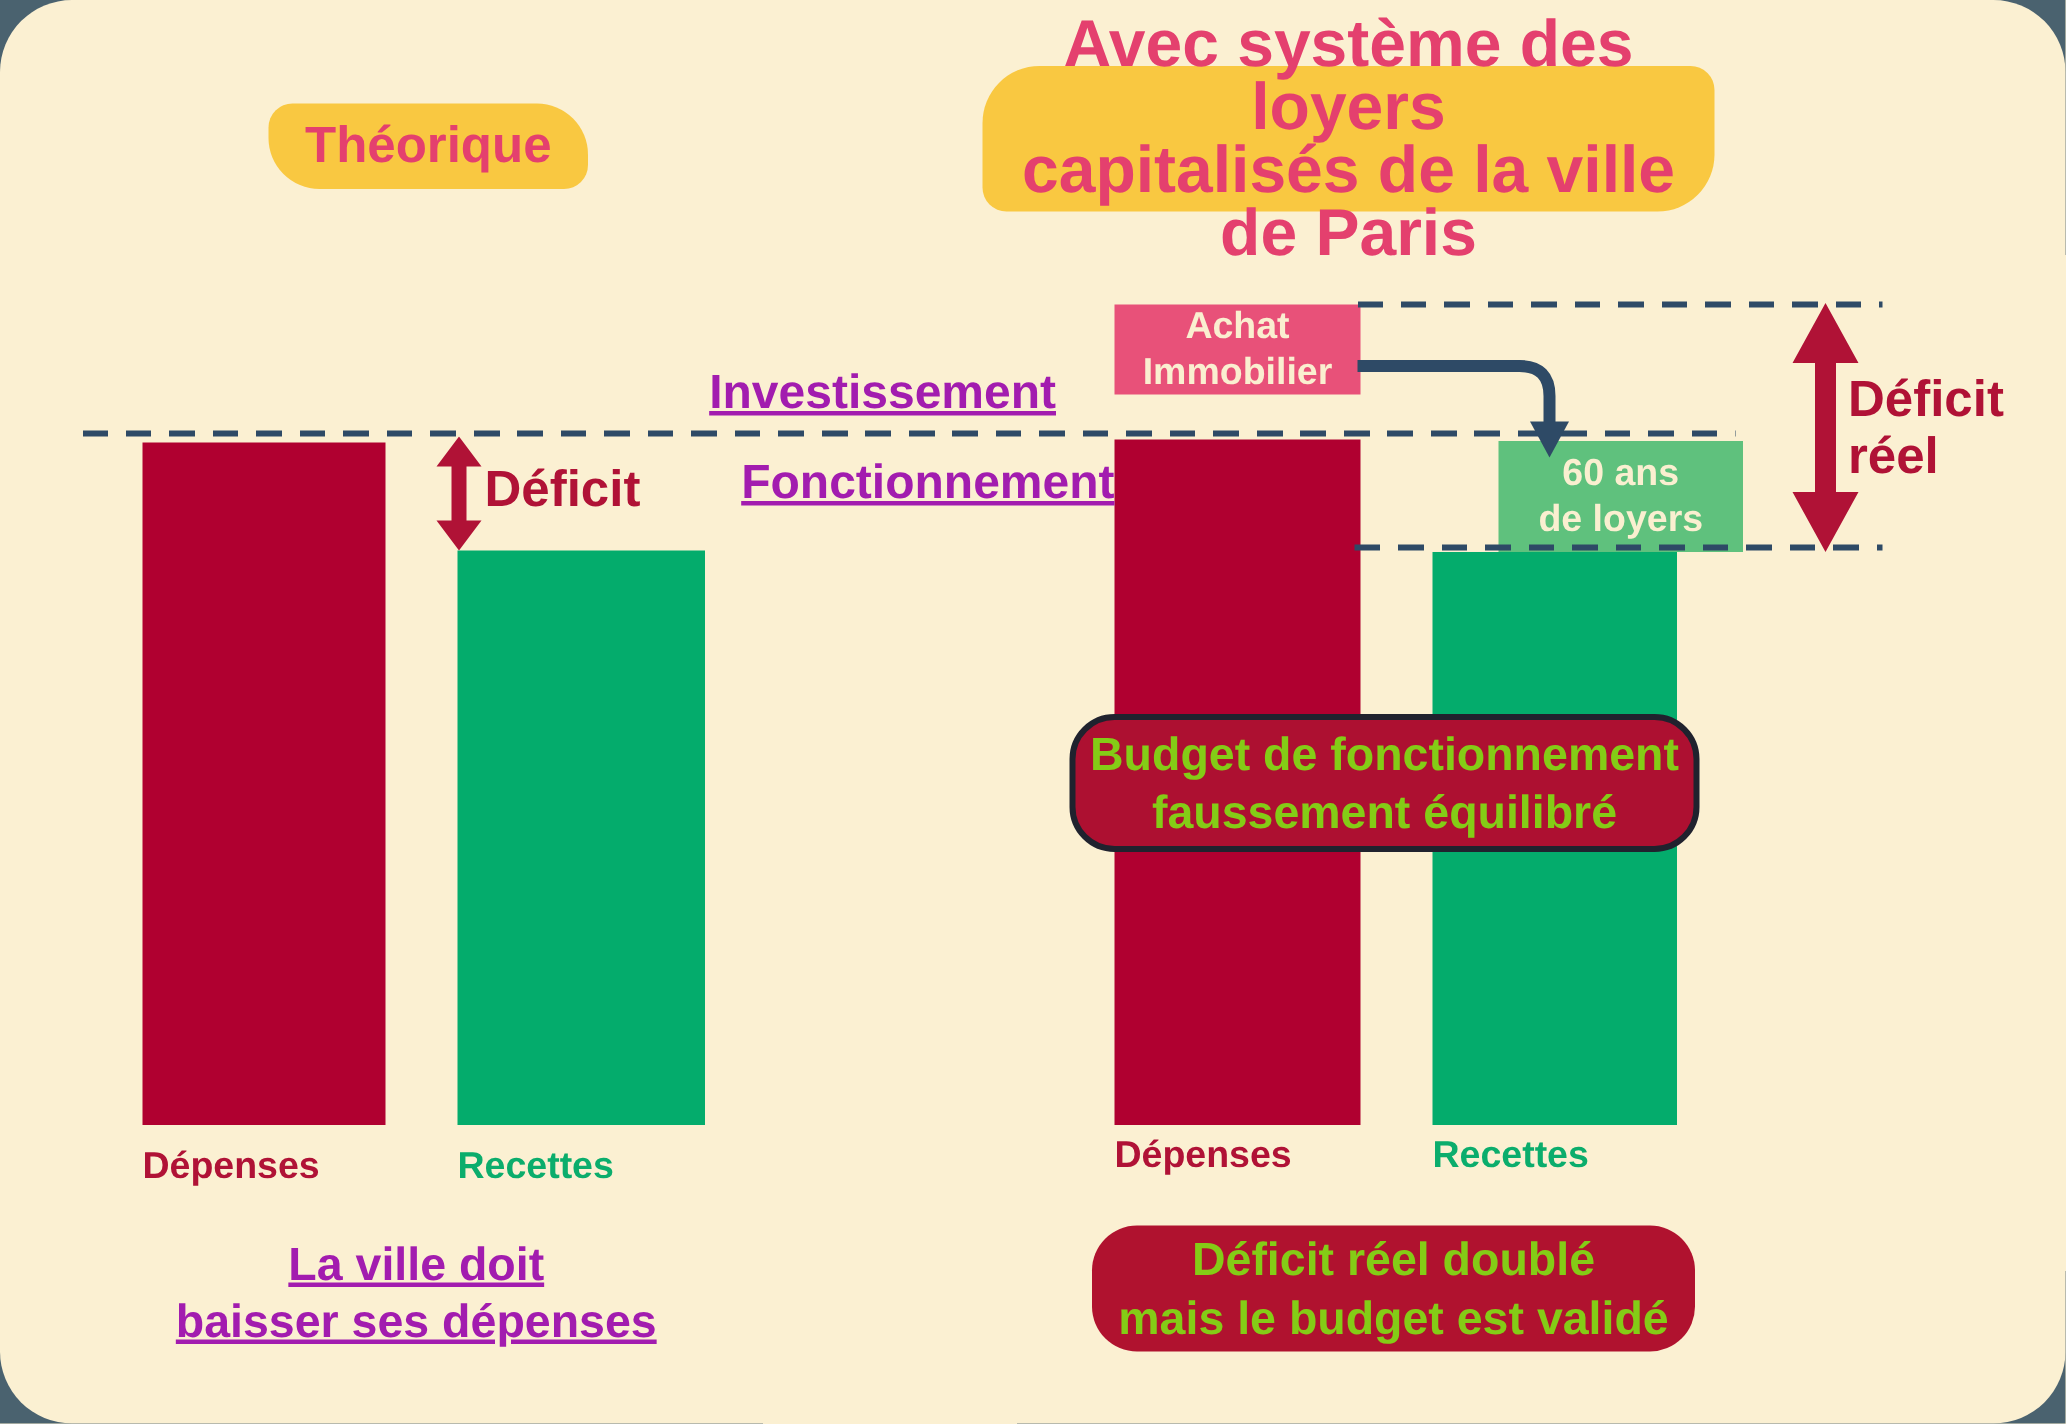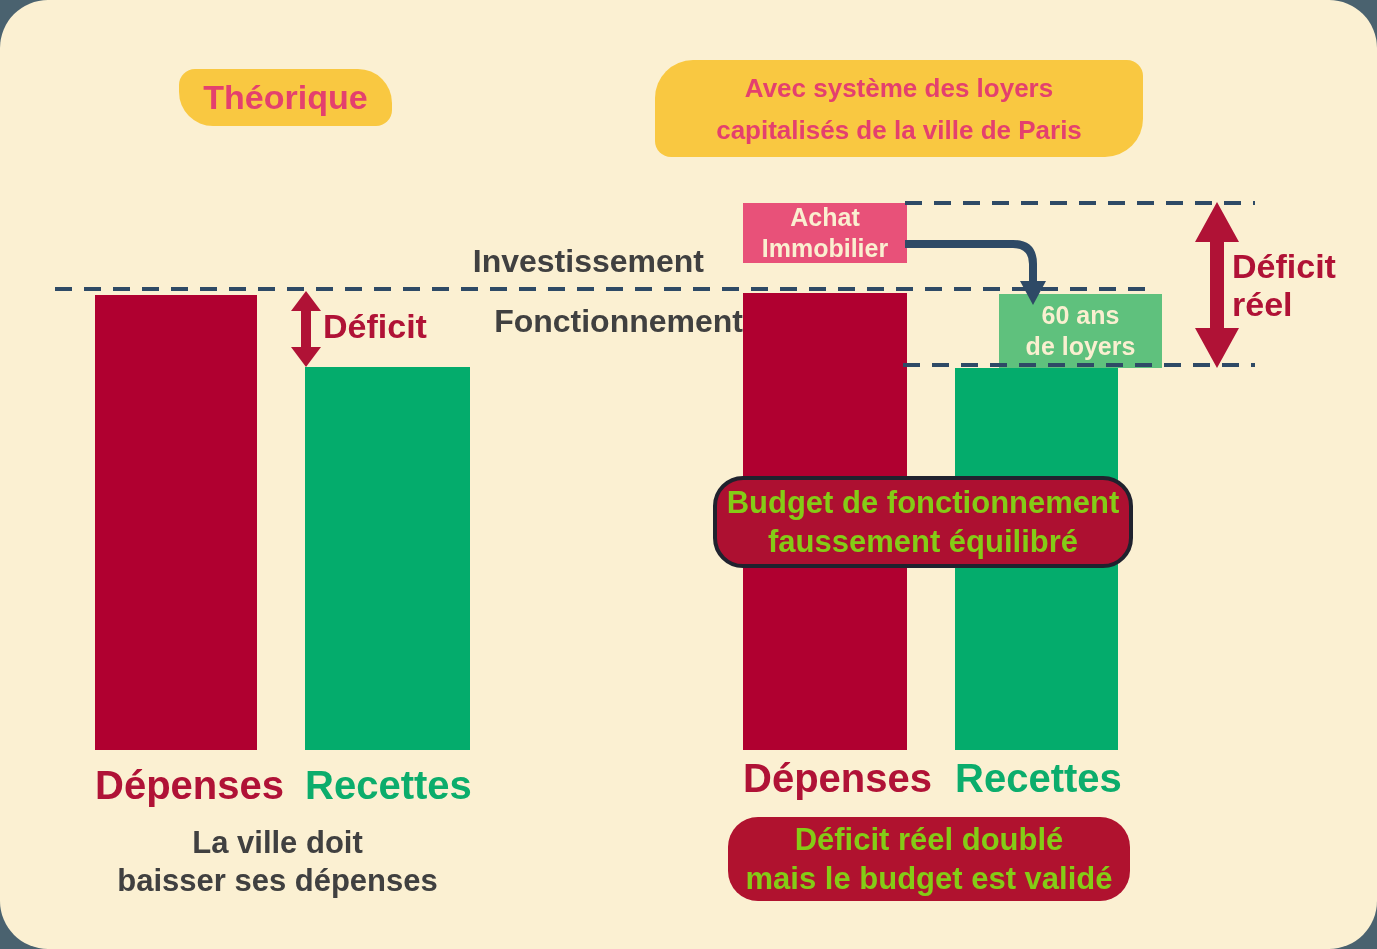--- a/index.html
+++ b/index.html
@@ -18,22 +18,22 @@
   .abs { position:absolute; }
 
   
   .chip {
     background:#F9C841; color:#E4406E;
     display:flex; align-items:center; justify-content:center;
     text-align:center;
   }
   #theorique-box { left:179px; top:69px; width:213px; height:57px;
     font-size:34px; border-radius:16px 34px 16px 34px; }
-  #paris-box { left:655px; top:60px; width:488px; height:97px;
-    font-size:26px; line-height:42px; border-radius:38px 16px 38px 16px; }
+  #paris-box { left:655px; top:44px; width:488px; height:97px;
+    font-size:44px; line-height:42px; border-radius:38px 16px 38px 16px; }
 
   
   .bar-red { background:#B00030; }
   .bar-green { background:#04AC6C; }
   #l-red   { left:95px;  top:295px; width:162px; height:455px; }
   #l-green { left:305px; top:367px; width:165px; height:383px; }
   #r-red   { left:743px; top:293px; width:164px; height:457px; }
   #r-green { left:955px; top:368px; width:163px; height:382px; }
 
   
@@ -47,21 +47,21 @@
   
   .dash {
     height:4px; z-index:3;
     background:repeating-linear-gradient(90deg,#2E4A66 0 17px, rgba(0,0,0,0) 17px 29px);
   }
   #dash-main   { left:55px;  top:287px; width:1102px; }
   #dash-top    { left:905px; top:201px; width:350px; }
   #dash-bottom { left:903px; top:363px; width:352px; }
 
   
-  .navy { color:#404040; }
+  .navy { color:#a21caf;text-decoration:underline; }
   .darkred { color:#B01236; }
   .green-txt { color:#0BAD6C; }
   #lbl-invest { left:468px; top:243px; width:236px; font-size:32px; text-align:right; }
   #lbl-fonct  { left:458px; top:303px; width:252px; font-size:32px; text-align:right;margin-left:33px; }
 
   #lbl-deficit { left:323px; top:307px; font-size:34px; }
   #lbl-deficit-reel { left:1232px; top:247px; font-size:34px; line-height:38px; }
 
   .svgwrap { z-index:4; }
   #deficit-arrow { left:288px; top:291px; }
@@ -73,21 +73,21 @@
     display:flex; flex-direction:column; align-items:center; justify-content:center;
     color:#84cc16; text-align:center; font-size:31px; line-height:39px;
     border-radius:30px; z-index:5;
   }
   #middle-box { left:713px; top:476px; width:412px; height:84px;
     background:#AD1031; border:4px solid #20222E; }
   #caption-right-box { left:728px; top:817px; width:402px; height:84px;
     background:#B0122F; }
 
   
-  .bar-label { font-size:40px; text-align:left; z-index:3; }
+  .bar-label { font-size:25px; text-align:left; z-index:3; }
   #lbl-l-dep { left:95px;  top:763px; width:162px; }
   #lbl-l-rec { left:305px; top:763px; width:165px; }
   #lbl-r-dep { left:743px; top:756px; width:164px; }
   #lbl-r-rec { left:955px; top:756px; width:163px; }
 
   #caption-left { left:85px; top:824px; width:385px; text-align:center;
     font-size:31px; line-height:38px; }
 </style>
 </head>
 <body>

